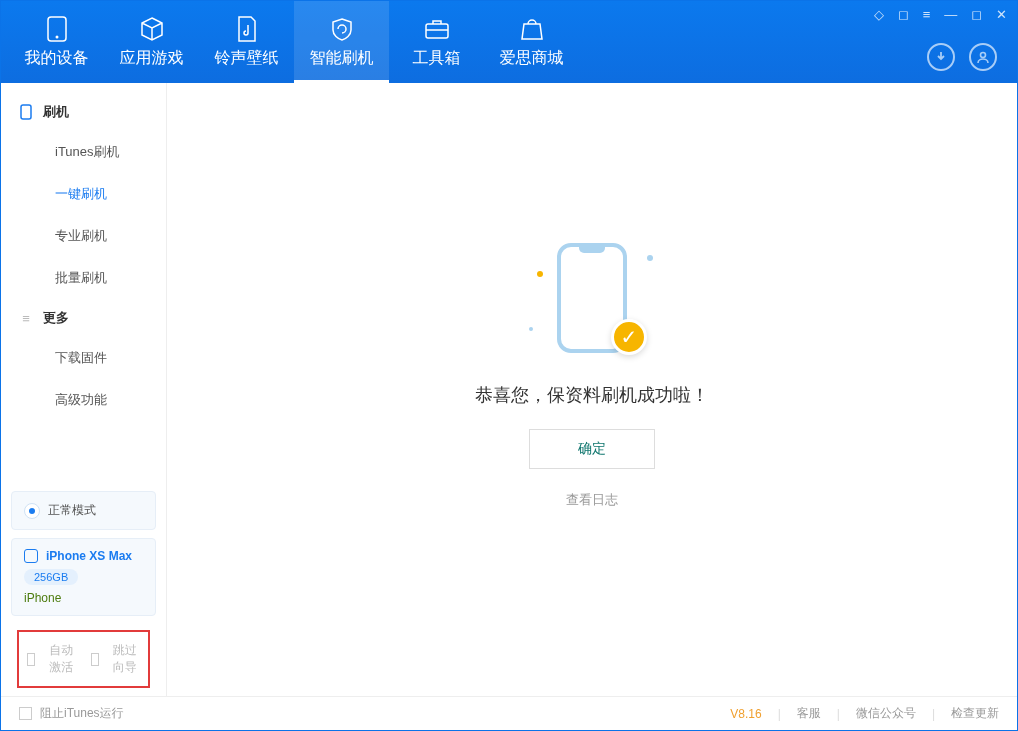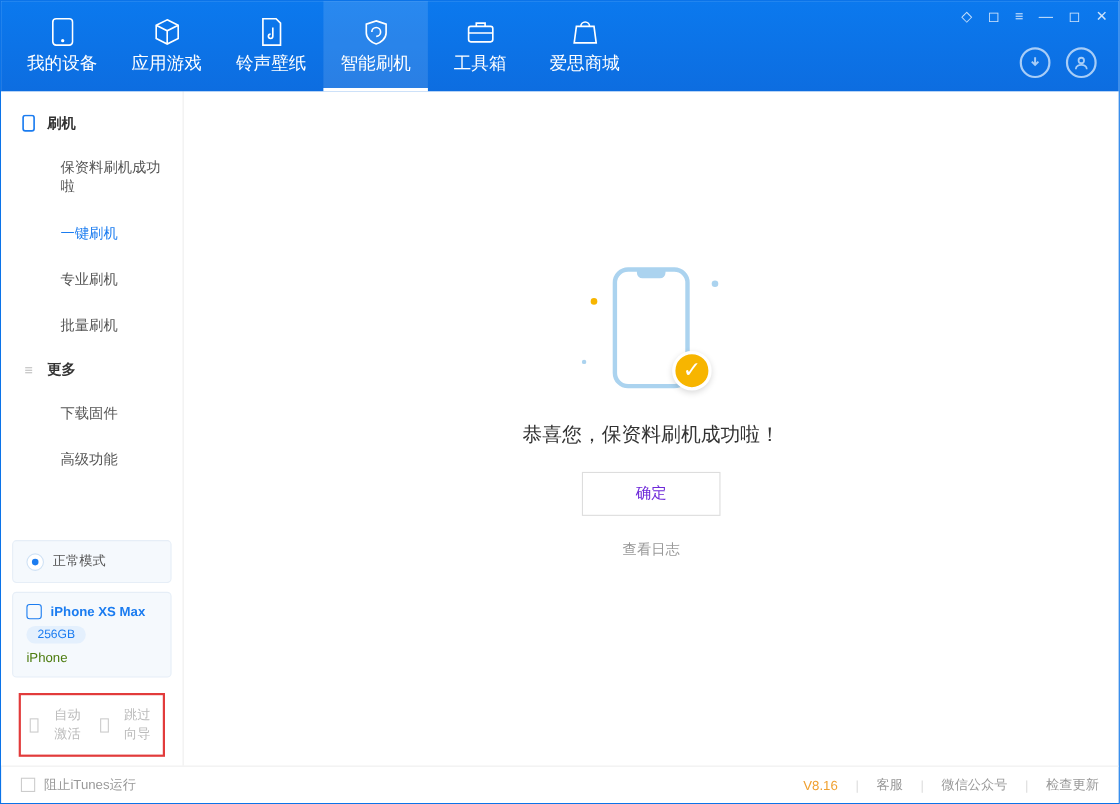--- a/index.html
+++ b/index.html
@@ -47,21 +47,21 @@
 .main { flex:1; display:flex; flex-direction:column; align-items:center; justify-content:center; position:relative; }
 .hero { display:flex; flex-direction:column; align-items:center; gap:22px; margin-top:-40px;}
 .illus { width:130px; height:130px; position:relative; }
 .phone { position:absolute; left:30px; top:12px; width:70px; height:110px; border:4px solid #abd3ef; border-radius:14px; background:#fff; }
 .phone .notch { position:absolute; top:-2px; left:50%; transform:translateX(-50%); width:26px; height:8px; background:#abd3ef; border-radius:0 0 5px 5px; }
 .check { position:absolute; right:10px; bottom:6px; width:36px; height:36px; background:#f7b500; border-radius:50%; display:flex; align-items:center; justify-content:center; color:#fff; font-size:20px; border:3px solid #fff; box-shadow:0 2px 6px rgba(0,0,0,.15);}
 .spark { position:absolute; width:6px; height:6px; background:#f7b500; border-radius:50%; }
 .spark.s1 { left:10px; top:40px; } .spark.s2 { right:4px; top:24px; background:#abd3ef;}
 .spark.s3 { left:2px; bottom:30px; background:#abd3ef; width:4px;height:4px;} .spark.s4 { right:16px; bottom:30px; background:#f7b500; width:4px; height:4px; }
 .msg { font-size:18px; color:#333; }
-.ok-btn { border:1px solid #ddd; background:#fff; padding:10px 48px; font-size:14px; cursor:pointer; color:#6d28d9; }
+.ok-btn { border:1px solid #ddd; background:#fff; padding:10px 48px; font-size:14px; cursor:pointer; color:#0f766e; }
 .loglink { color:#999; font-size:13px; cursor:pointer; }
 
 
 .footer { height:34px; border-top:1px solid #eee; display:flex; align-items:center; padding:0 18px; font-size:12px; color:#999; gap:8px; }
 .footer .spacer { flex:1; }
 .footer .sep { color:#ddd; margin:0 8px; }
 .footer a { color:#999; cursor:pointer; }
 
 .dev-ico{ width:14px; height:14px; border:1.5px solid #1b7cf0; border-radius:3px; display:inline-block;}
 .grp-ico{ width:14px; height:14px; display:inline-flex; align-items:center; justify-content:center; color:#1b7cf0;}
@@ -154,21 +154,21 @@
     <div class="sidebar">
       <div class="nav">
         <div class="nav-group">
           <span class="grp-ico">
               <svg width="12" height="16" viewBox="0 0 12 16">
                 <rect x="1" y="1" width="10" height="14" rx="2" fill="none" stroke="#1b7cf0" stroke-width="1.5"></rect>
               </svg>
             </span>
           <span>刷机</span>
         </div>
-        <div class="nav-item">保资料刷机成功啦</div>
+        <div class="nav-item">iTunes刷机</div>
         <div class="nav-item active">一键刷机</div>
         <div class="nav-item">专业刷机</div>
         <div class="nav-item">批量刷机</div>
 
         <div class="nav-group">
           <span class="grp-ico" style="color:#bbb;">≡</span>
           <span>更多</span>
         </div>
         <div class="nav-item">下载固件</div>
         <div class="nav-item">高级功能</div>

